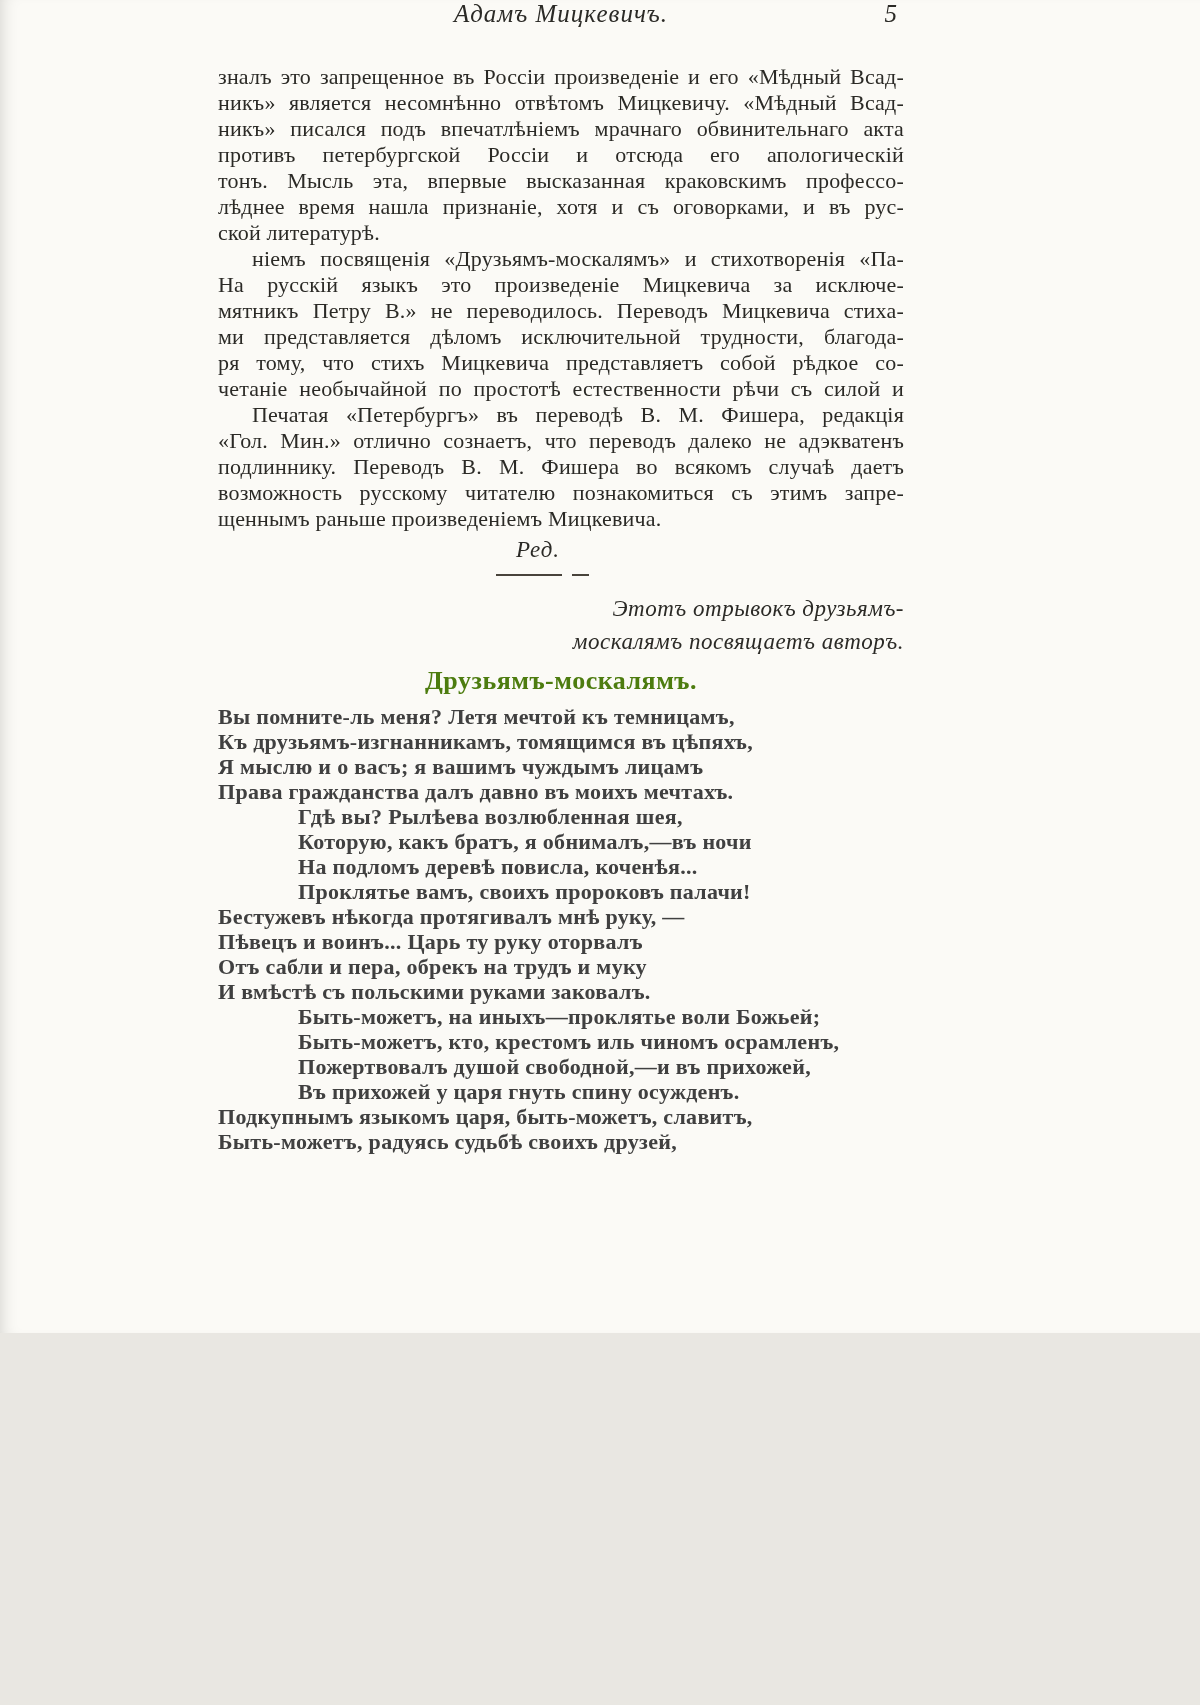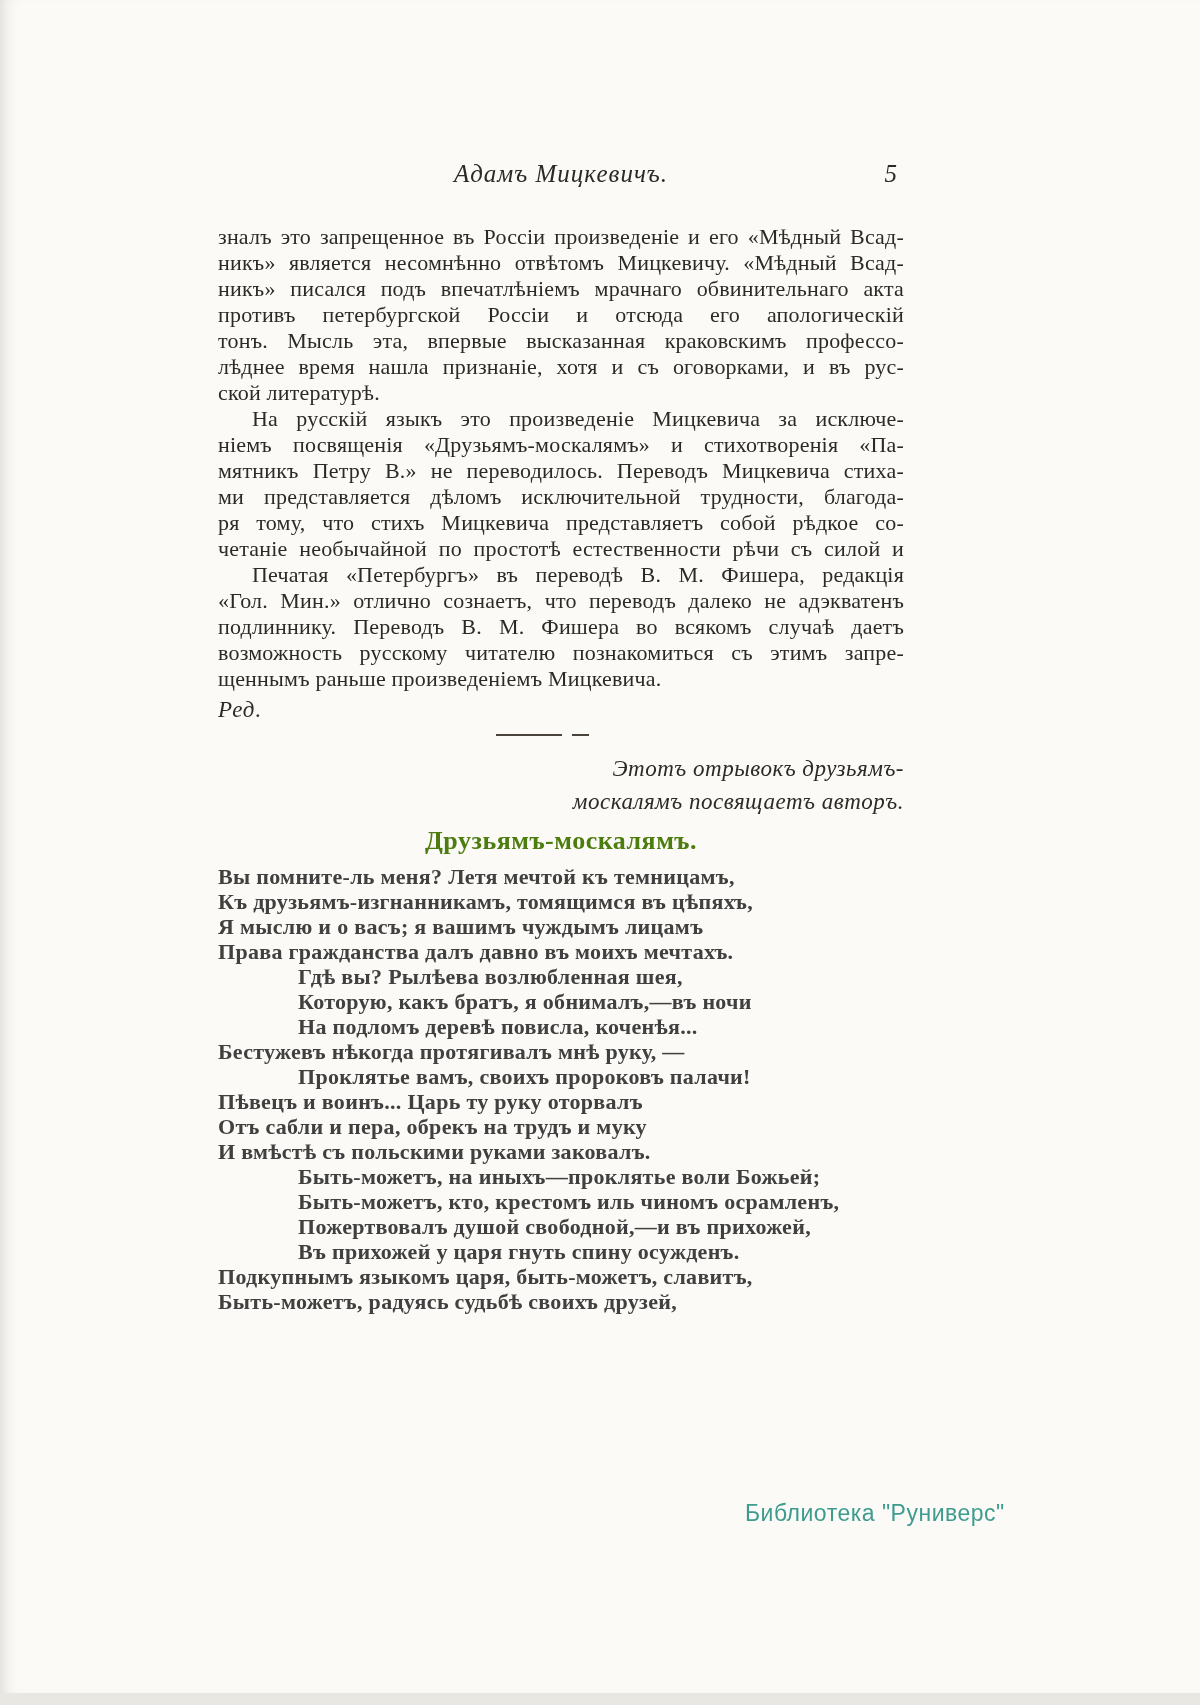--- a/index.html
+++ b/index.html
@@ -1,43 +1,42 @@
 <!DOCTYPE html>
 <html lang="ru" style="--paper: #fbfaf6; --ink: #2b2a26; --watermark: #3e9c8f;"><head>
 <meta charset="utf-8">
 <style>
   * { margin:0; padding:0; box-sizing:border-box; }
   html, body { background:#e9e7e2; }
   .page {
-    width:1200px; height:1693px; margin:0 auto; position:relative;
+    width:1200px; height:1333px; margin:0 auto; position:relative;
     background: var(--paper, #fbfaf6);
     font-family:"Liberation Serif","DejaVu Serif",serif;
     color: var(--ink, #2b2a26);
-    padding-top:160px;
     overflow:hidden;
     box-shadow: inset 14px 0 18px -14px rgba(0,0,0,0.18);
   }
   .content { width:686px; margin-left:218px; position:relative; }
 
   .running-head {
     position:relative; text-align:center; font-style:italic;
     font-size:25px; line-height:28px; letter-spacing:1px; margin-bottom:36px;
   }
   .page-num { position:absolute; right:6px; top:0; font-style:italic; }
 
   .paragraph .tline {
     font-size:22px; line-height:26px; height:26px; overflow:hidden;
     letter-spacing:0.2px;
     text-align:justify; text-align-last:justify;
   }
   .paragraph .tline.last { text-align-last:left; }
   .paragraph.indented .tline:first-child { text-indent:34px; }
 
   .signature {
-    margin-top:4px; text-align:left; padding-right:46px;
+    margin-top:4px; text-align:center; padding-right:46px;
     font-style:italic; font-size:23px; line-height:28px; letter-spacing:1px;
   }
 
   .divider { margin-top:10px; margin-left:278px; display:flex; align-items:center; gap:10px; }
   .divider span { display:block; height:2px; background:#48433b; }
   .divider .seg-long { width:66px; }
   .divider .seg-short { width:17px; }
 
   .epigraph {
     margin-top:16px; text-align:right; font-style:italic;
@@ -78,22 +77,22 @@
         <div class="paragraph">
           <div class="tline">зналъ это запрещенное въ Россіи произведеніе и его «Мѣдный Всад-</div>
           <div class="tline">никъ» является несомнѣнно отвѣтомъ Мицкевичу. «Мѣдный Всад-</div>
           <div class="tline">никъ» писался подъ впечатлѣніемъ мрачнаго обвинительнаго акта</div>
           <div class="tline">противъ петербургской Россіи и отсюда его апологическій</div>
           <div class="tline">тонъ. Мысль эта, впервые высказанная краковскимъ профессо-</div>
           <div class="tline">лѣднее время нашла признаніе, хотя и съ оговорками, и въ рус-</div>
           <div class="tline last">ской литературѣ.</div>
         </div>
         <div class="paragraph indented">
+          <div class="tline">ніемъ посвященія «Друзьямъ-москалямъ» и стихотворенія «Па-</div>
           <div class="tline">На русскій языкъ это произведеніе Мицкевича за исключе-</div>
-          <div class="tline">ніемъ посвященія «Друзьямъ-москалямъ» и стихотворенія «Па-</div>
           <div class="tline">мятникъ Петру В.» не переводилось. Переводъ Мицкевича стиха-</div>
           <div class="tline">ми представляется дѣломъ исключительной трудности, благода-</div>
           <div class="tline">ря тому, что стихъ Мицкевича представляетъ собой рѣдкое со-</div>
           <div class="tline">четаніе необычайной по простотѣ естественности рѣчи съ силой и</div>
         </div>
         <div class="paragraph indented">
           <div class="tline">Печатая «Петербургъ» въ переводѣ В. М. Фишера, редакція</div>
           <div class="tline">«Гол. Мин.» отлично сознаетъ, что переводъ далеко не адэкватенъ</div>
           <div class="tline">подлиннику. Переводъ В. М. Фишера во всякомъ случаѣ даетъ</div>
           <div class="tline">возможность русскому читателю познакомиться съ этимъ запре-</div>
@@ -116,22 +115,22 @@
     <div class="poem-title">Друзьямъ-москалямъ.</div>
 
     <div class="poem">
         <div class="poem-line indent-0">Вы помните-ль меня? Летя мечтой къ темницамъ,</div>
         <div class="poem-line indent-0">Къ друзьямъ-изгнанникамъ, томящимся въ цѣпяхъ,</div>
         <div class="poem-line indent-0">Я мыслю и о васъ; я вашимъ чуждымъ лицамъ</div>
         <div class="poem-line indent-0">Права гражданства далъ давно въ моихъ мечтахъ.</div>
         <div class="poem-line indent-1">Гдѣ вы? Рылѣева возлюбленная шея,</div>
         <div class="poem-line indent-1">Которую, какъ братъ, я обнималъ,—въ ночи</div>
         <div class="poem-line indent-1">На подломъ деревѣ повисла, коченѣя...</div>
+        <div class="poem-line indent-1">Проклятье вамъ, своихъ пророковъ палачи!</div>
         <div class="poem-line indent-0">Бестужевъ нѣкогда протягивалъ мнѣ руку, —</div>
-        <div class="poem-line indent-1">Проклятье вамъ, своихъ пророковъ палачи!</div>
         <div class="poem-line indent-0">Пѣвецъ и воинъ... Царь ту руку оторвалъ</div>
         <div class="poem-line indent-0">Отъ сабли и пера, обрекъ на трудъ и муку</div>
         <div class="poem-line indent-0">И вмѣстѣ съ польскими руками заковалъ.</div>
         <div class="poem-line indent-1">Быть-можетъ, на иныхъ—проклятье воли Божьей;</div>
         <div class="poem-line indent-1">Быть-можетъ, кто, крестомъ иль чиномъ осрамленъ,</div>
         <div class="poem-line indent-1">Пожертвовалъ душой свободной,—и въ прихожей,</div>
         <div class="poem-line indent-1">Въ прихожей у царя гнуть спину осужденъ.</div>
         <div class="poem-line indent-0">Подкупнымъ языкомъ царя, быть-можетъ, славитъ,</div>
         <div class="poem-line indent-0">Быть-можетъ, радуясь судьбѣ своихъ друзей,</div>
       </div>

